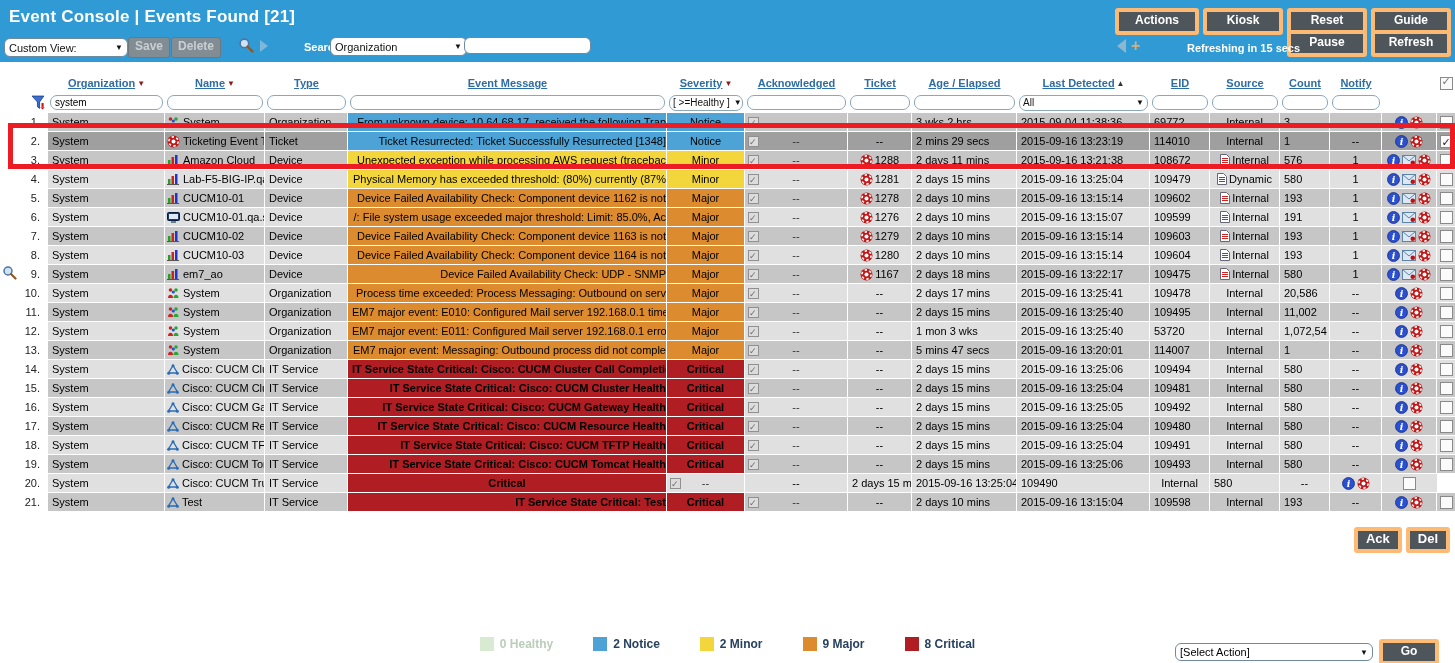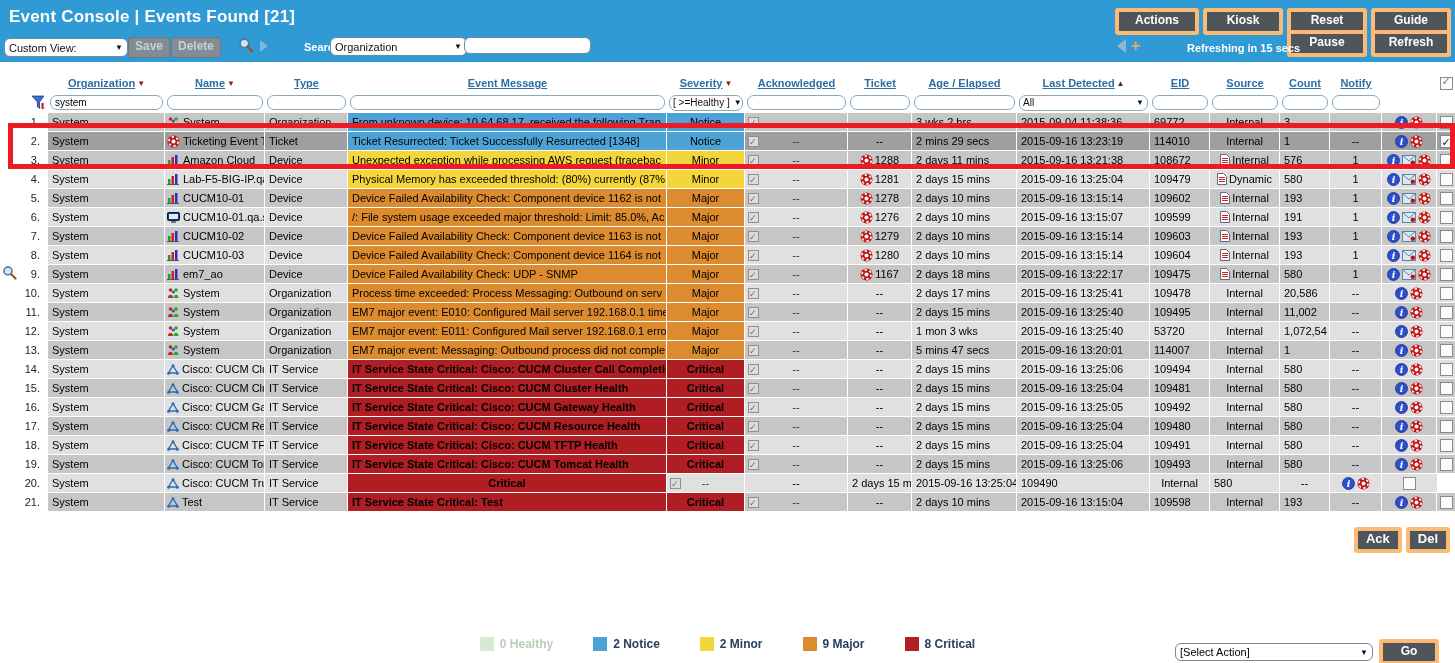--- a/index.html
+++ b/index.html
@@ -45,21 +45,21 @@
   #rows{position:absolute;left:0;top:113px;width:1455px;}
   .trow{height:19px;box-sizing:border-box;cursor:pointer;}
   .trow .c{box-sizing:border-box;height:19px;line-height:18px;font-size:11px;color:#000;overflow:hidden;
            white-space:nowrap;border-right:1px solid #fff;border-bottom:1px solid #fff;}
   .trow.dark .c{background:#c6c6c6;}
   .trow.light .c{background:#e0e0e0;}
   .trow.selected .c{background:#9f9f9f;}
   .trow .rownum{background:#fff !important;text-align:right;padding-right:7px;color:#222;}
   .trow .org,.trow .type,.trow .age,.trow .last,.trow .eid,.trow .cnt{padding-left:4px;}
   .trow .name{display:flex;align-items:center;gap:3px;padding-left:2px;}
-  .trow .msg{padding-left:4px;}
+  .trow .msg{padding-left:4px;text-align:right;}
   .m-notice{background:#4da3d6 !important;color:#122c3d;}
   .m-minor{background:#f2d63c !important;color:#7e2d00;}
   .m-major{background:#dd8b2f !important;color:#741200;}
   .m-critical{background:#b01e24 !important;color:#fff;font-weight:bold;}
   .trow .sev{text-align:center;}
   .s-notice{background:#4da3d6 !important;color:#000;}
   .s-minor{background:#f2d63c !important;color:#000;}
   .s-major{background:#dd8b2f !important;color:#000;}
   .s-critical{background:#b01e24 !important;color:#fff;font-weight:bold;}
   .trow .ack{position:relative;text-align:center;color:#333;}

